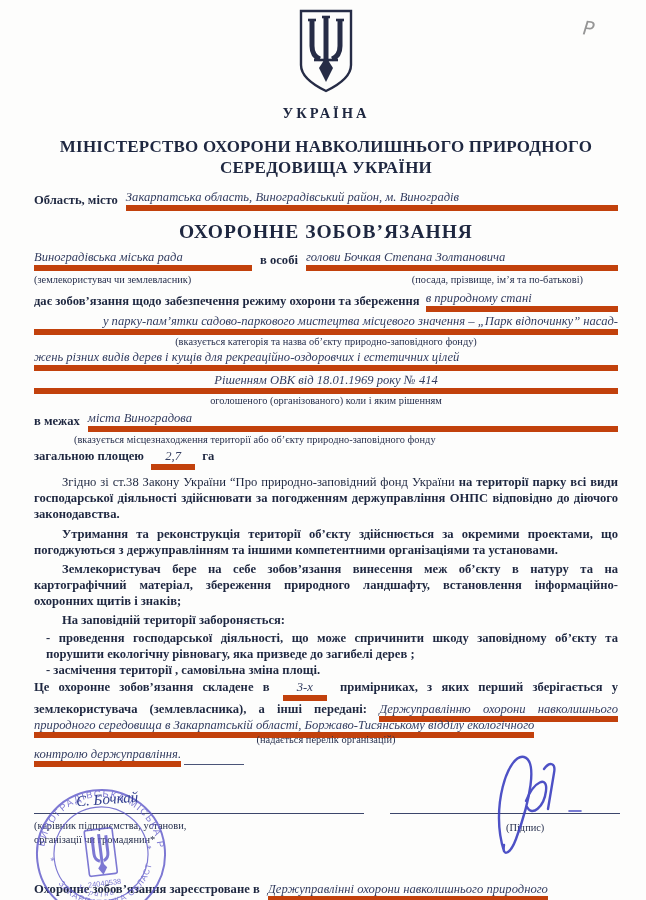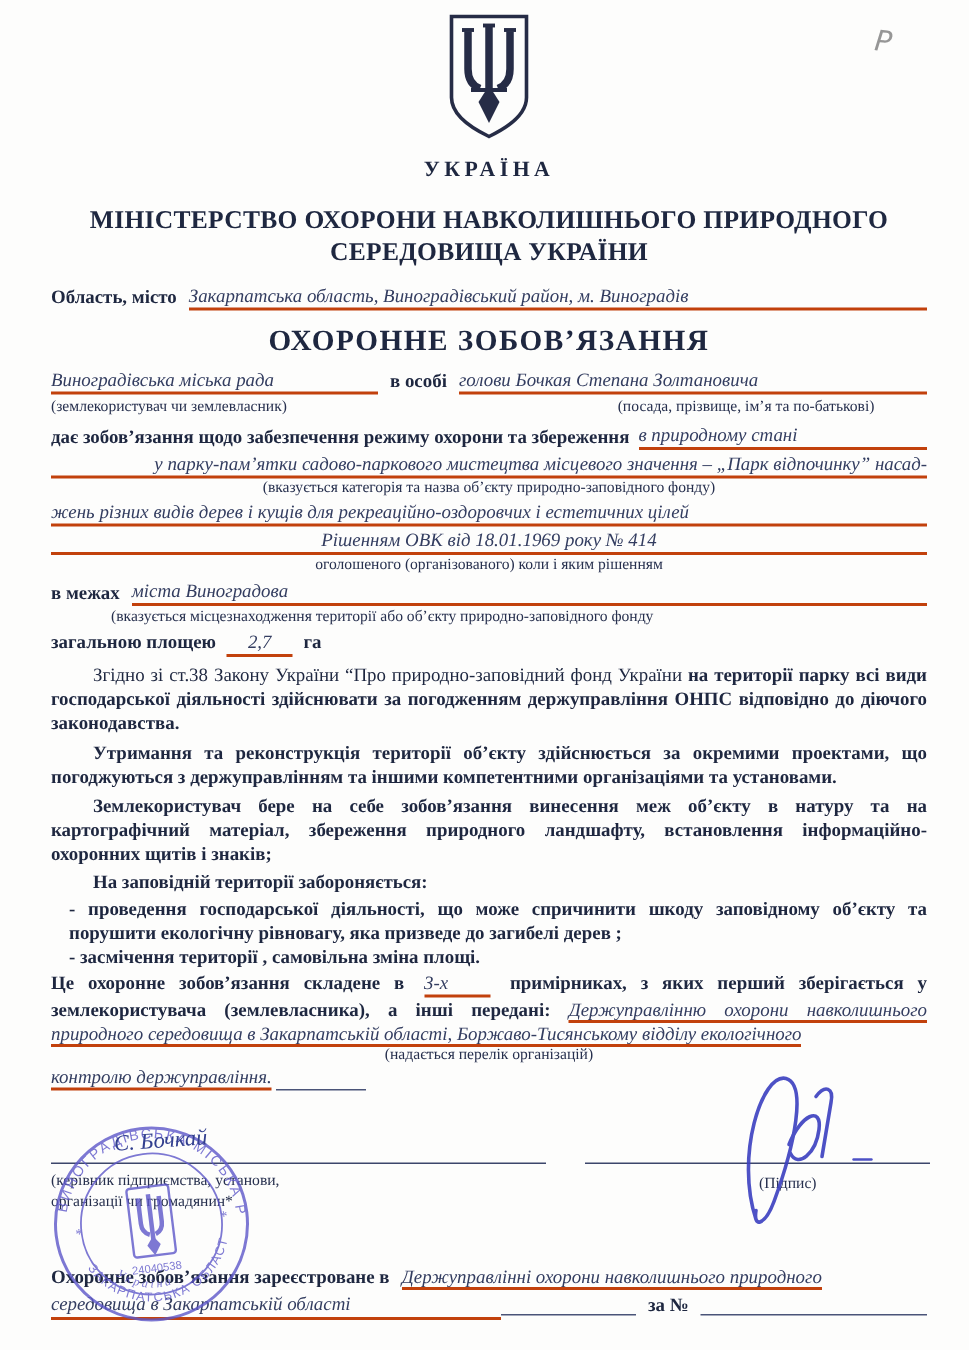--- a/index.html
+++ b/index.html
@@ -4,21 +4,21 @@
 <style>
   html,body{margin:0;padding:0;background:#e8e8e8;}
   .page{
     position:relative;width:646px;height:900px;margin:0 auto;
     background:#fdfdfc;overflow:hidden;
     font-family:"Liberation Serif","DejaVu Serif",serif;
     color:#1e2740;font-size:12.6px;line-height:1.28;
   }
   .content{position:absolute;left:34px;right:28px;top:0;}
   .b{font-weight:bold;}
-  .fill{font-style:italic;color:#333d60;border-bottom:2px solid #c2410c;}
+  .fill{font-style:italic;color:#333d60;border-bottom:6px solid #c2410c;}
   .blank{display:inline-block;border-bottom:1px solid #4a5478;height:13px;vertical-align:bottom;}
   .cap{font-size:10.4px;color:#27304e;}
   .center{text-align:center;}
   .just{text-align:justify;}
   .ind{text-indent:28px;}
   .flexline{display:flex;align-items:center;font-family:Liberation Serif, serif;}
   .grow{flex:1;}
   .nowrap{white-space:nowrap;}
   
   .emblem-wrap{text-align:center;padding-top:8px;}
@@ -116,21 +116,21 @@
       <span class="b">на території парку всі види господарської діяльності здійснювати за погодженням держуправління ОНПС відповідно до діючого законодавства.</span>
     </div>
     <div class="just ind b" style="margin-top:3px;">Утримання та реконструкція території об’єкту здійснюється за окремими проектами, що погоджуються з держуправлінням та іншими компетентними організаціями та установами.</div>
     <div class="just ind b" style="margin-top:3px;">Землекористувач бере на себе зобов’язання винесення меж об’єкту в натуру та на картографічний матеріал, збереження природного ландшафту, встановлення інформаційно-охоронних щитів і знаків;</div>
     <div class="ind b" style="margin-top:3px;">На заповідній території забороняється:</div>
     <div class="just b" style="margin-top:2px;padding-left:12px;">-    проведення господарської діяльності, що може спричинити шкоду заповідному об’єкту та порушити екологічну рівновагу, яка призведе до загибелі дерев ;</div>
     <div class="b" style="padding-left:12px;">-   засмічення території , самовільна зміна площі.</div>
 
     <div class="just">
       <span class="b">Це охоронне зобов’язання складене в</span>
-      <span class="fill" style="display:inline-block;width:44px;margin:0 4px;">3-х</span>
+      <span class="fill" style="display:inline-block;width:44px;text-align:center;margin:0 4px;">3-х</span>
       <span class="b">примірниках, з яких перший зберігається у землекористувача (землевласника), а інші передані:</span>
       <span class="fill">Держуправлінню охорони навколишнього природного середовища в Закарпатській області,  Боржаво-Тисянському  відділу  екологічного</span>
     </div>
     <div class="cap center">(надається перелік організацій)</div>
     <div>
       <span class="fill">контролю держуправління.</span>
       <span class="blank" style="width:60px;"></span>
     </div>
 
     <div class="sig-row">

